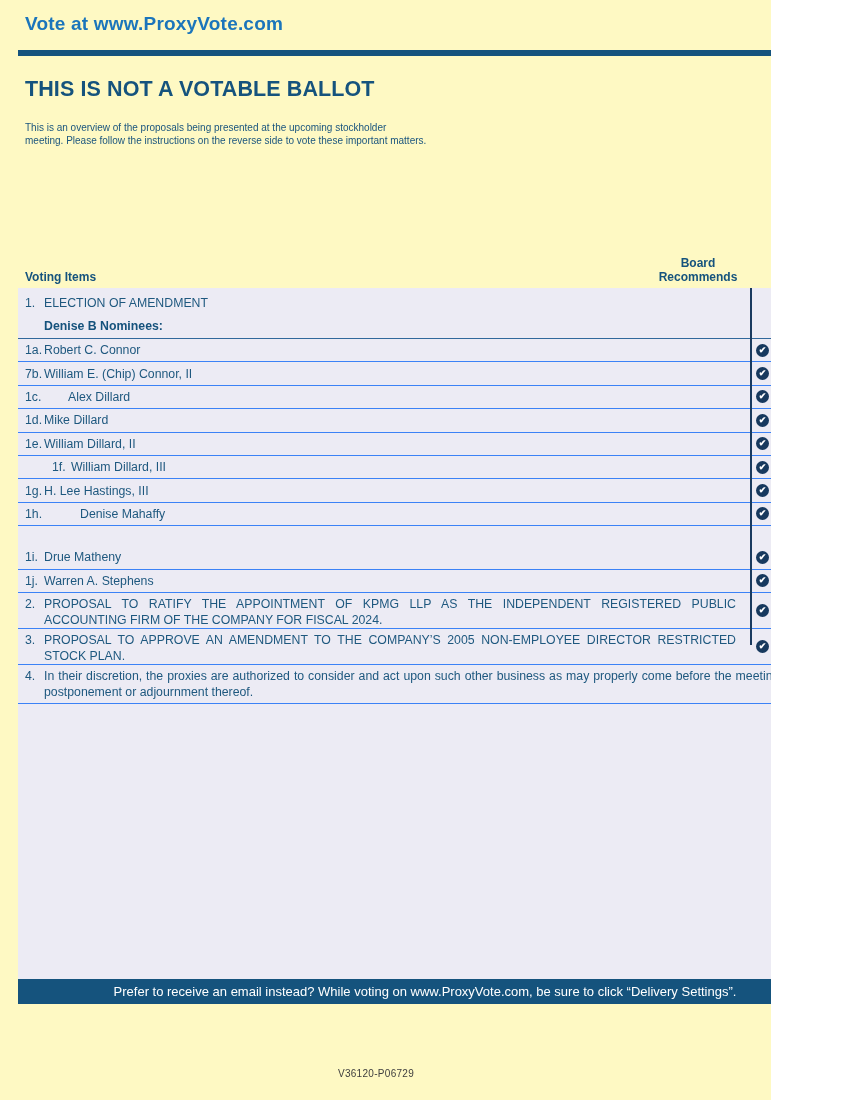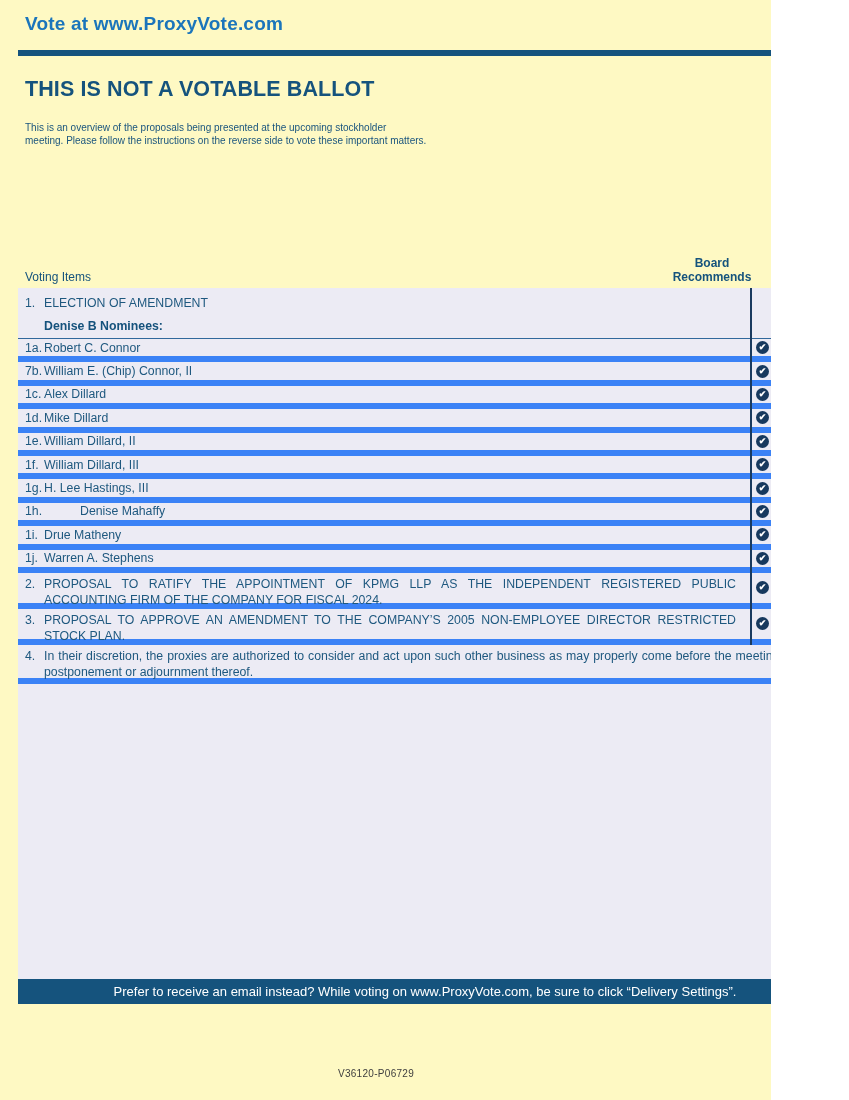--- a/index.html
+++ b/index.html
@@ -5,28 +5,28 @@
   html,body{margin:0;padding:0;background:#ffffff;}
   body{font-family:"Liberation Sans", sans-serif; -webkit-font-smoothing:antialiased;}
   .page{position:relative;width:771px;height:1100px;background:#fef9c3;overflow:hidden;}
 
   .vote-link{position:absolute;left:25px;top:13px;font-size:19px;font-weight:bold;color:#1B75BB;letter-spacing:0.2px;}
   .top-rule{position:absolute;left:18px;top:50px;width:814px;height:6px;background:#15537D;}
 
   .doc-title{position:absolute;left:25px;top:77px;font-size:21.5px;font-weight:bold;color:#15537D;letter-spacing:0.1px;}
   .intro{position:absolute;left:25px;top:121px;width:402px;font-size:10px;line-height:1.33;color:#1A557E;}
 
-  .col-head-left{position:absolute;left:25px;top:270px;font-size:12px;font-weight:normal;color:#15537D;}
-  .col-head-right{position:absolute;right:18px;top:256px;width:82px;font-size:12px;font-weight:bold;color:#15537D;
+  .col-head-left{position:absolute;left:25px;top:270px;font-size:12px;font-weight:bold;color:#15537D;}
+  .col-head-right{position:absolute;right:32px;top:256px;width:82px;font-size:12px;font-weight:bold;color:#15537D;
                   text-align:center;line-height:1.18;white-space:pre-line;}
 
   .table{position:absolute;left:18px;top:288px;width:814px;height:707px;background:#ECEBF4;}
   .table .divider{position:absolute;left:732px;top:0;width:2px;height:357px;background:#1A3A5F;}
 
-  .row{box-sizing:border-box;display:flex;align-items:center;border-bottom:6px solid #3b82f6;color:#1E587F;font-size:12.3px;}
+  .row{box-sizing:border-box;display:flex;align-items:center;border-bottom:1px solid #3b82f6;color:#1E587F;font-size:12.3px;}
   .row .num{flex:0 0 19px;padding-left:7px;align-self:flex-start;}
   .row .txt{flex:1 1 auto;padding-right:14px;}
   .row.name .num,.row.name .txt{align-self:center;padding-top:0;}
   .row.group{display:block;border-bottom:1px solid #31689B;}
   .row.group .line1{display:flex;padding-top:8px;}
   .row.group .line2{display:flex;padding-top:9px;font-weight:bold;color:#15527C;}
   .row.group .line2 .num{visibility:hidden;}
   .row.proposal .num,.row.proposal .txt,.row.note .num,.row.note .txt{align-self:flex-start;padding-top:4px;}
   .row.proposal .txt,.row.note .txt{text-align:justify;line-height:1.28;}
   .row .rec{flex:0 0 82px;align-self:center;display:flex;align-items:center;gap:4px;padding-left:6px;box-sizing:border-box;}
@@ -75,21 +75,21 @@
           </div>
         </div>
         <div class="row name" style="height: 23.4px;">
           <div class="num">7b.</div>
           <div class="txt">William E. (Chip) Connor, II</div>
           <div class="rec">
             <span class="check">✔</span>
             <span class="rec-label">For</span>
           </div>
         </div>
-        <div class="row name" style="height: 23.4px;">
+        <div class="row name" style="height: 23.4px; gap: 24px;">
           <div class="num">1c.</div>
           <div class="txt">Alex Dillard</div>
           <div class="rec">
             <span class="check">✔</span>
             <span class="rec-label">For</span>
           </div>
         </div>
         <div class="row name" style="height: 23.4px;">
           <div class="num">1d.</div>
           <div class="txt">Mike Dillard</div>
@@ -99,21 +99,21 @@
           </div>
         </div>
         <div class="row name" style="height: 23.4px;">
           <div class="num">1e.</div>
           <div class="txt">William Dillard, II</div>
           <div class="rec">
             <span class="check">✔</span>
             <span class="rec-label">For</span>
           </div>
         </div>
-        <div class="row name" style="height: 23.4px;">
+        <div class="row name" style="height: 23.4px; padding-left: 27px;">
           <div class="num">1f.</div>
           <div class="txt">William Dillard, III</div>
           <div class="rec">
             <span class="check">✔</span>
             <span class="rec-label">For</span>
           </div>
         </div>
         <div class="row name" style="height: 23.4px;">
           <div class="num">1g.</div>
           <div class="txt">H. Lee Hastings, III</div>
@@ -123,21 +123,21 @@
           </div>
         </div>
         <div class="row name" style="height: 23.4px; gap: 36px;">
           <div class="num">1h.</div>
           <div class="txt">Denise Mahaffy</div>
           <div class="rec">
             <span class="check">✔</span>
             <span class="rec-label">For</span>
           </div>
         </div>
-        <div class="row name" style="height: 23.4px;">
+        <div class="row name" style="height: 23.4px; margin-top: 20px;">
           <div class="num">1i.</div>
           <div class="txt">Drue Matheny</div>
           <div class="rec">
             <span class="check">✔</span>
             <span class="rec-label">For</span>
           </div>
         </div>
         <div class="row name" style="height: 23.4px;">
           <div class="num">1j.</div>
           <div class="txt">Warren A. Stephens</div>

